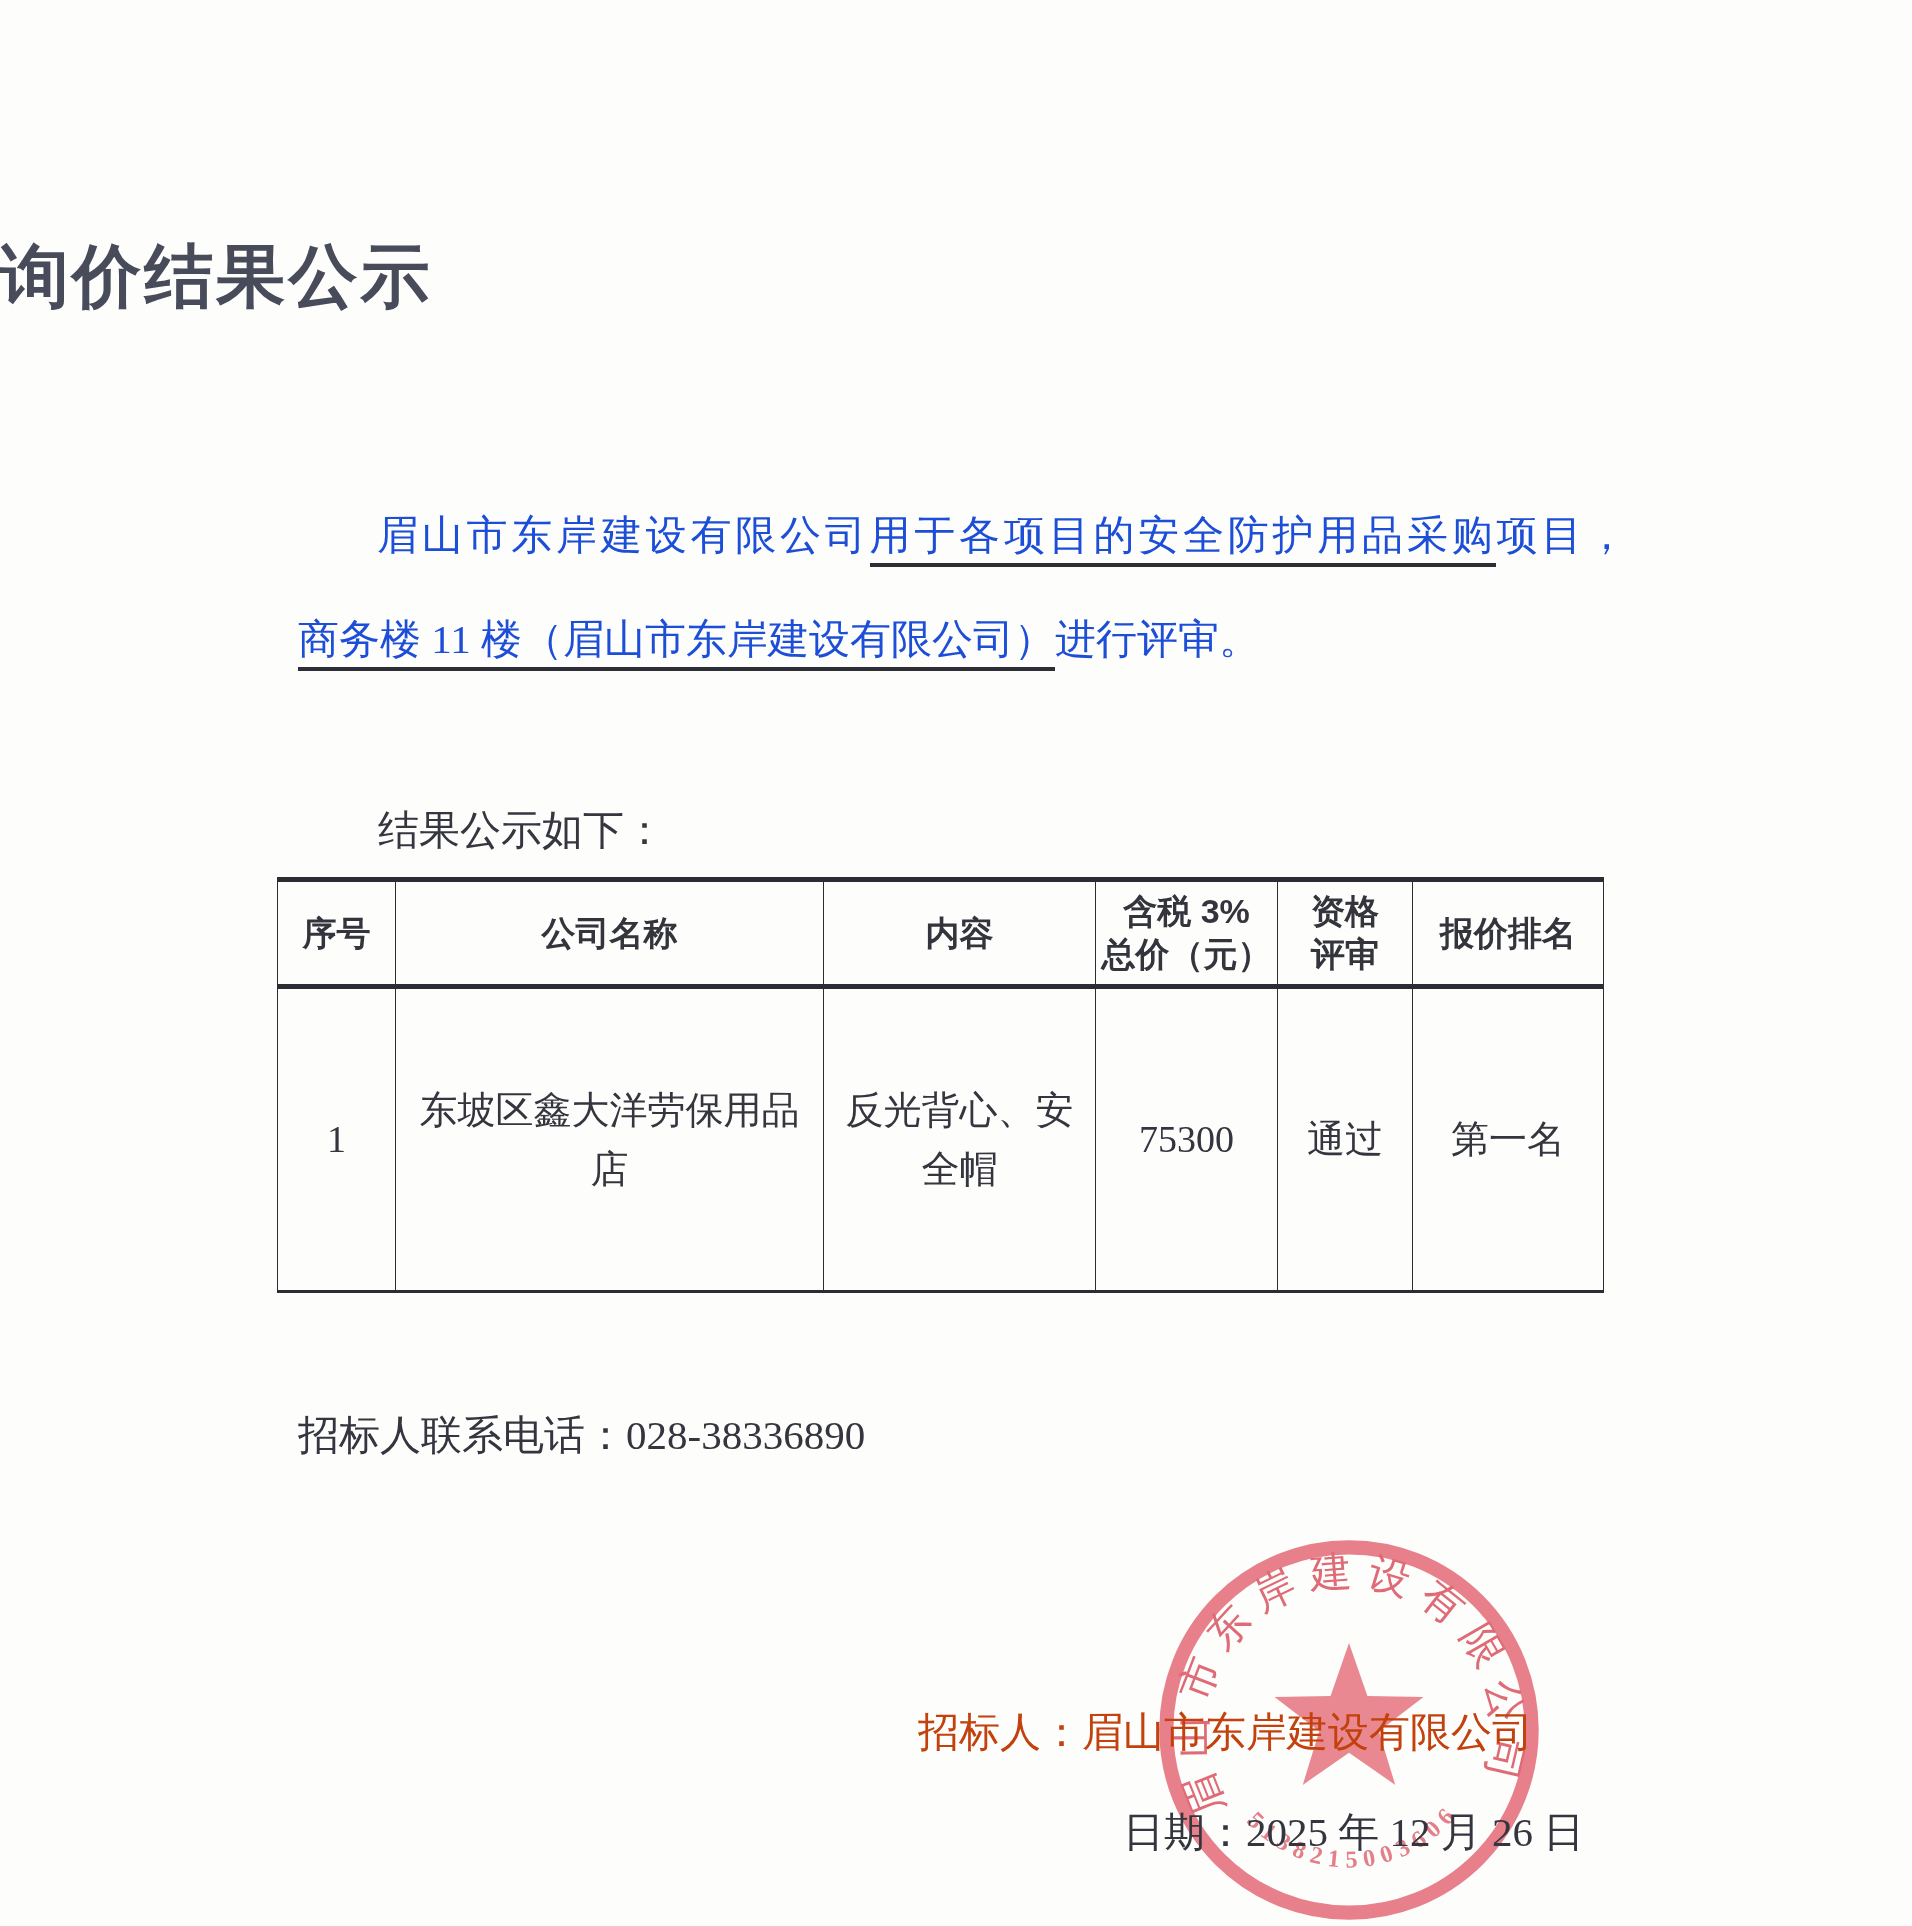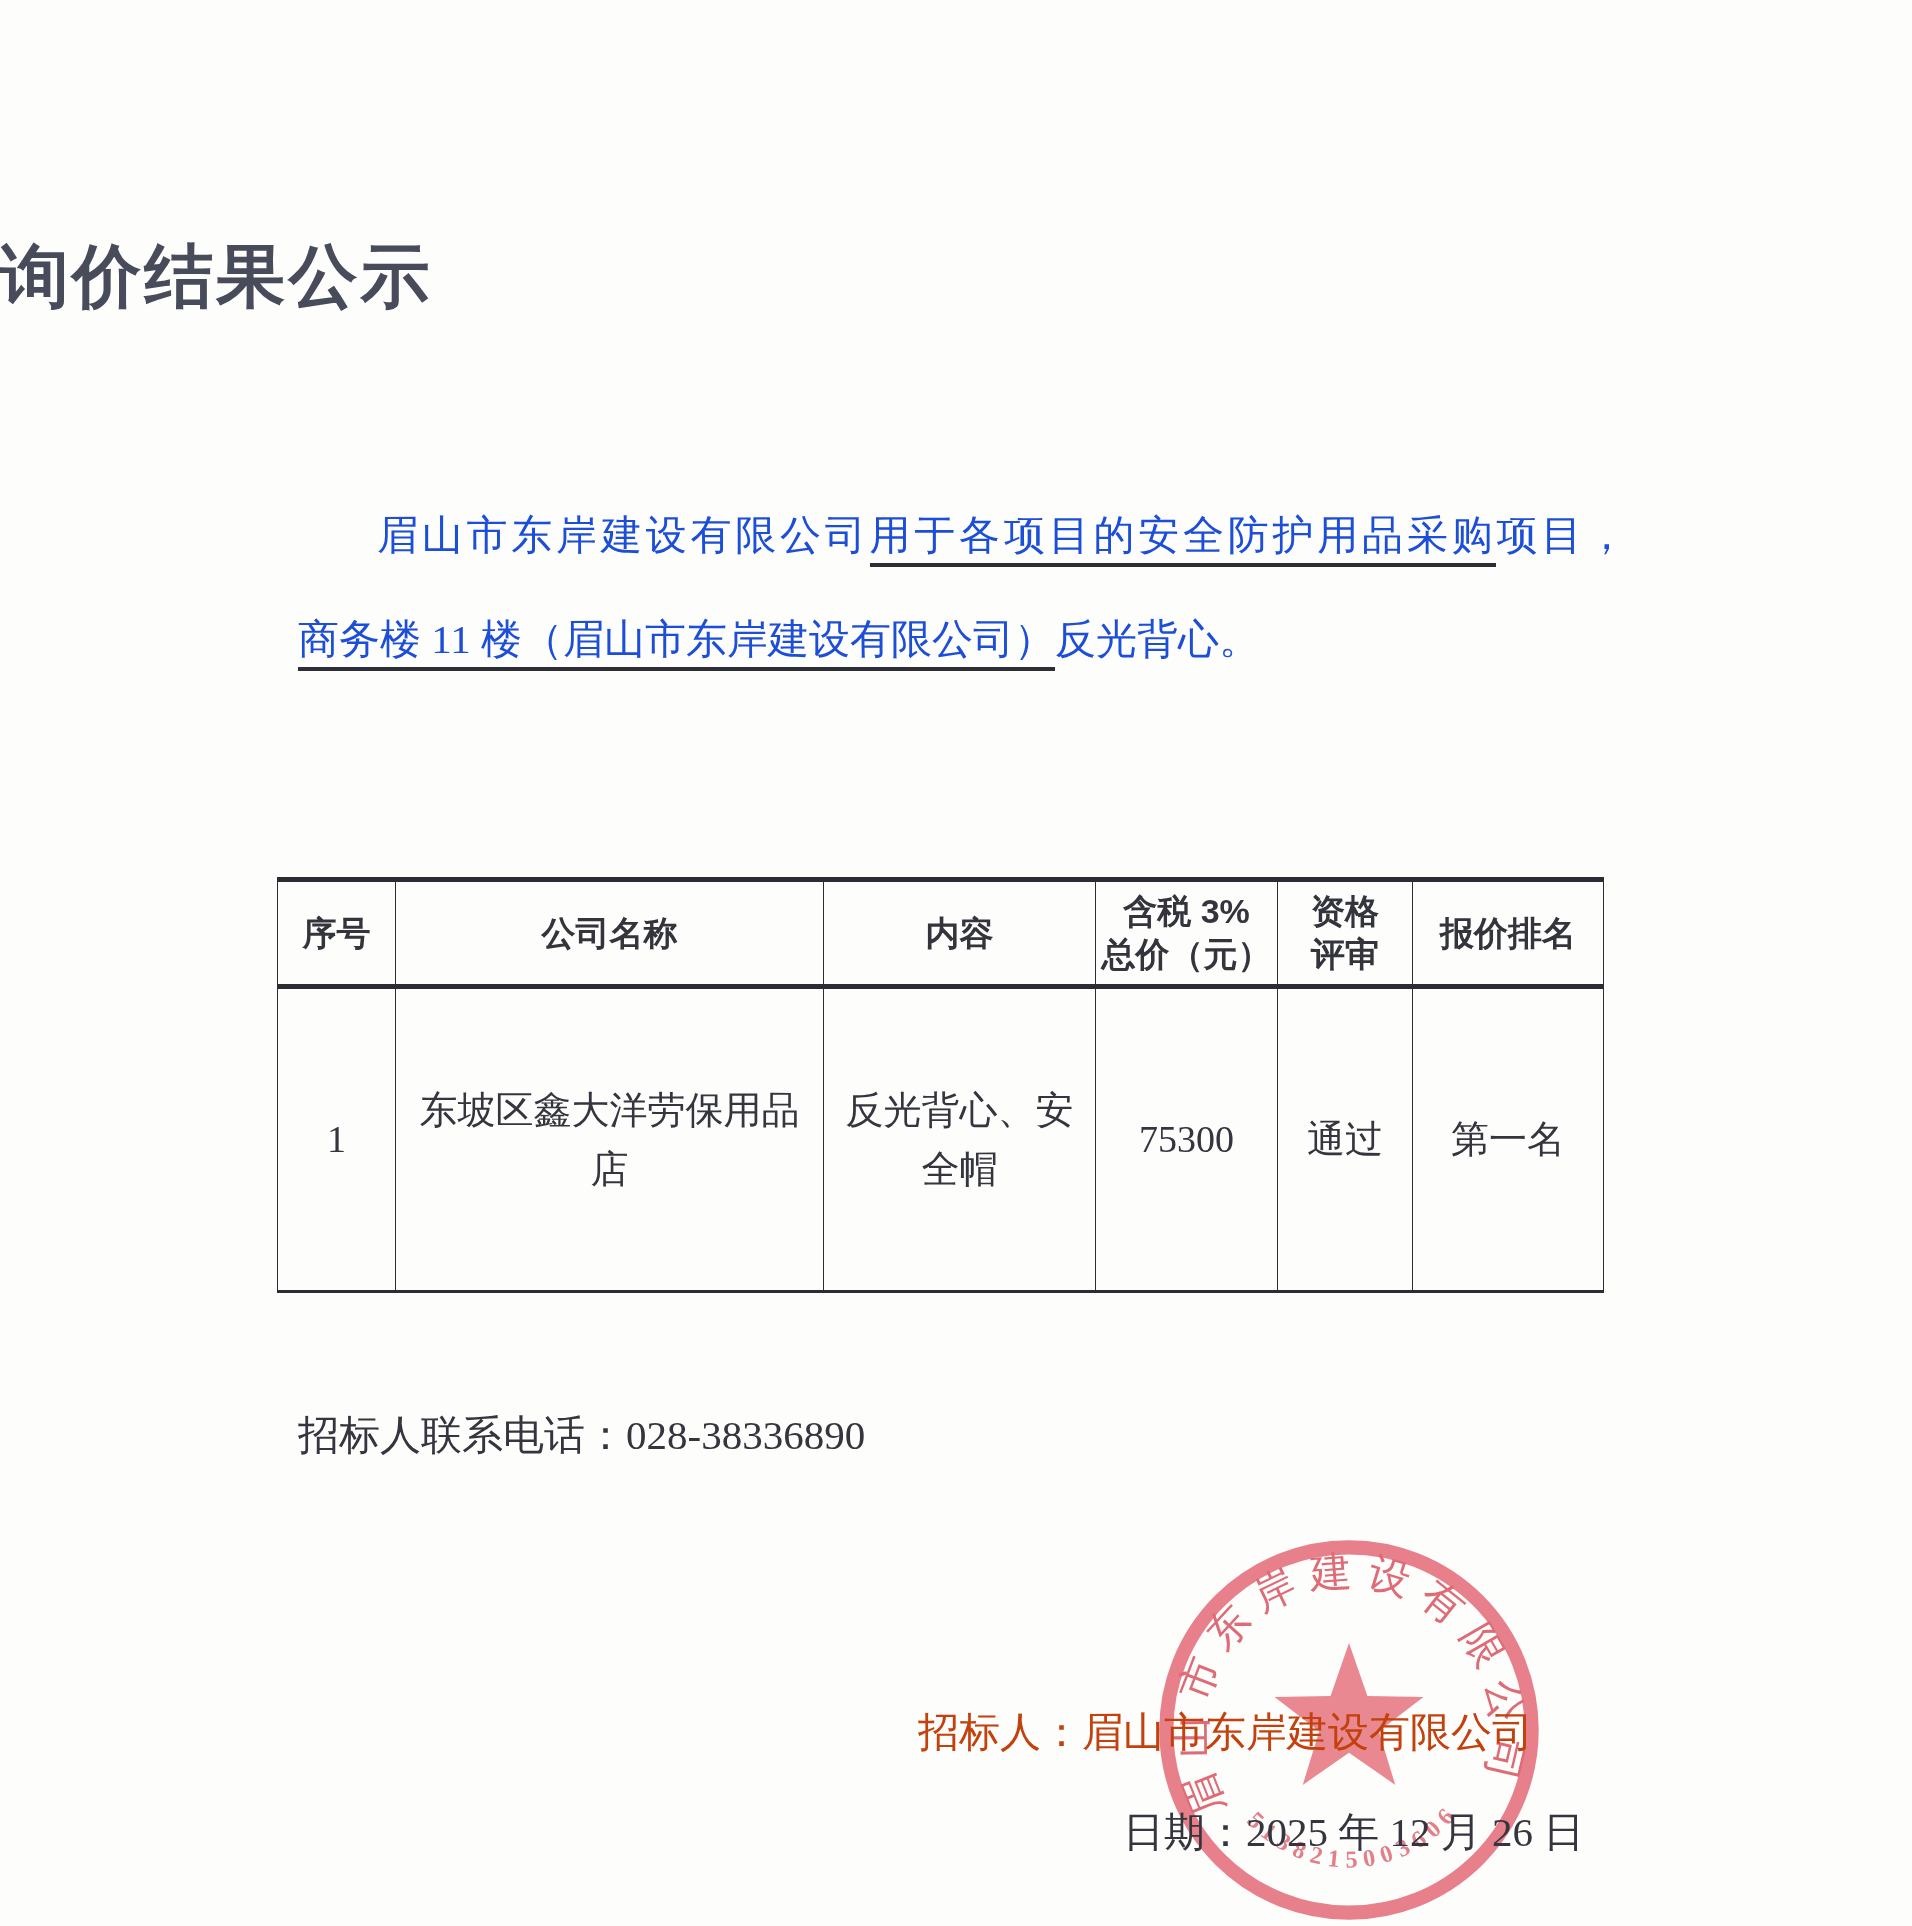--- a/index.html
+++ b/index.html
@@ -173,23 +173,24 @@
 </style>
 </head>
 <body>
 
 <div class="page">
 
   <div class="doc-title">询价结果公示</div>
 
   <div class="paragraph">
       <div class="para-line justify indent"><span>眉山市东岸建设有限公司</span><span class="u">用于各项目的安全防护用品采购</span><span>项目，</span></div>
-      <div class="para-line"><span class="u">商务楼 11 楼（眉山市东岸建设有限公司）</span><span>反光背心。</span></div>
+      <div class="para-line"><span class="u">商务楼 11 楼（眉山市东岸建设有限公司）</span><span>进行评审。</span></div>
     </div>
 
+  <div class="result-note">结果公示如下：</div>
 
   <table class="doc-table">
     <colgroup>
       <col>
         <col>
         <col>
         <col>
         <col>
         <col>
     </colgroup>

